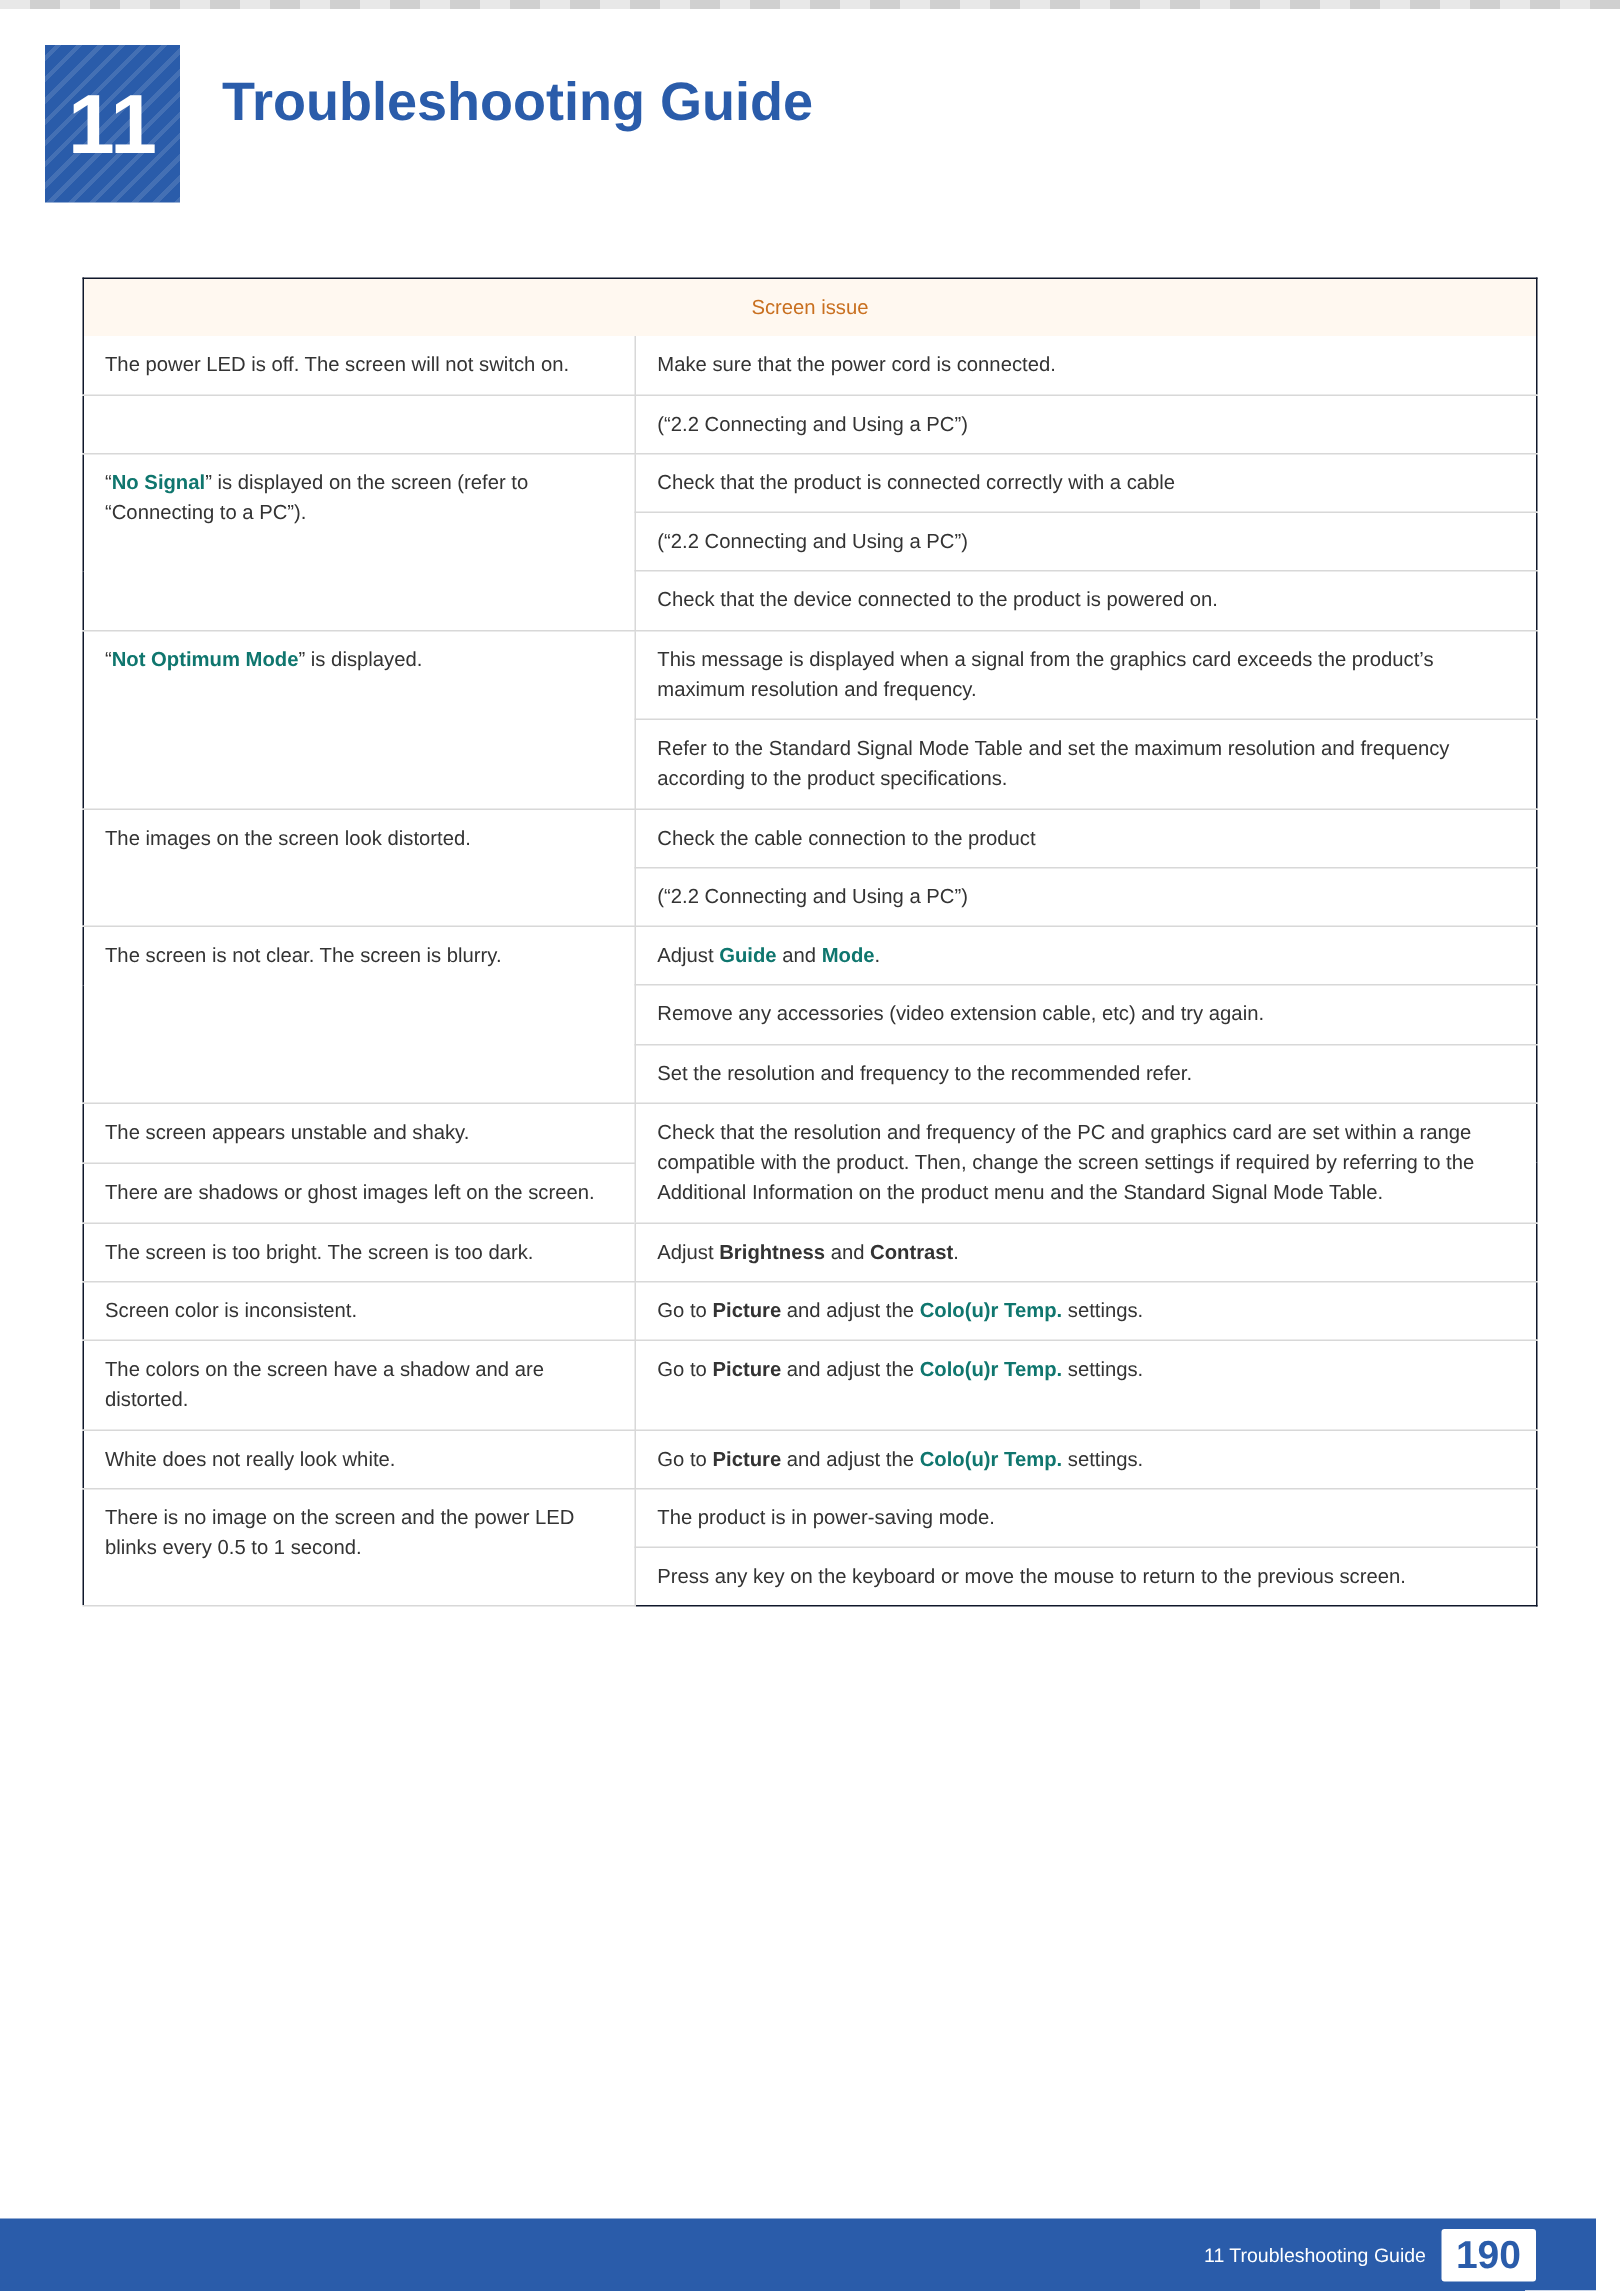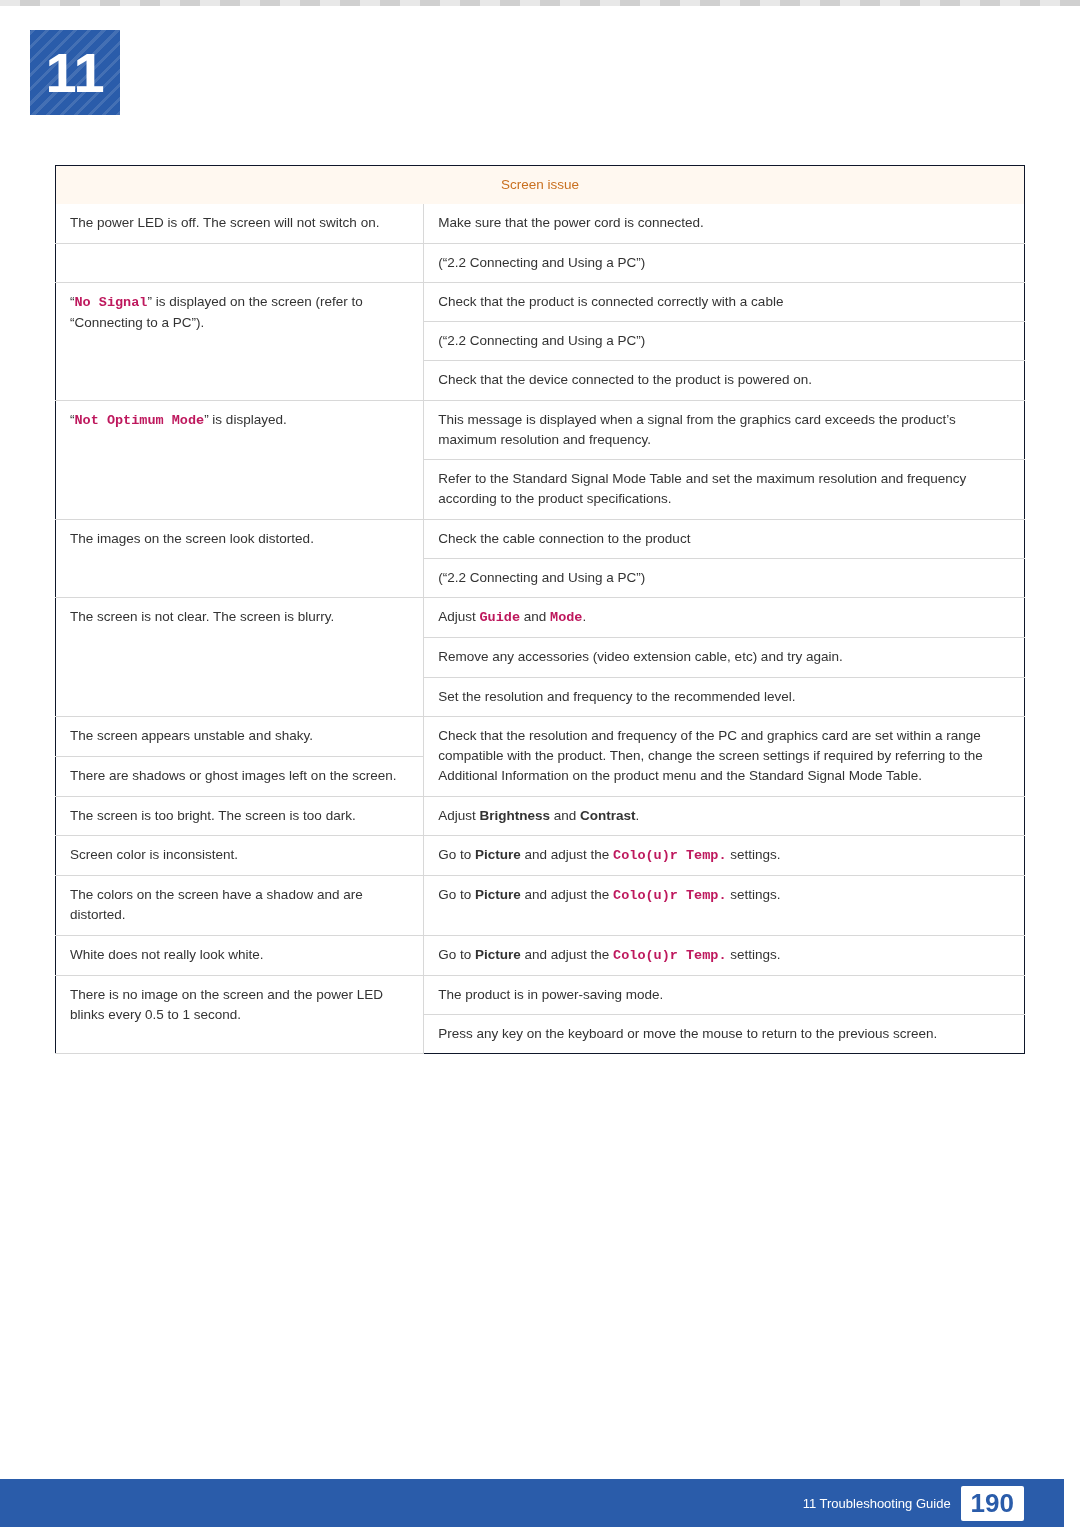--- a/index.html
+++ b/index.html
@@ -22,21 +22,21 @@
     .header {
       display: flex;
       align-items: flex-start;
       padding: 30px 40px 20px 30px;
       position: relative;
     }
 
     .chapter-block {
       background: #2a5caa;
       width: 90px;
-      height: 85px;
+      height: 105px;
       display: flex;
       align-items: center;
       justify-content: center;
       position: relative;
       flex-shrink: 0;
     }
 
     
     .chapter-block::before {
       content: '';
@@ -125,23 +125,22 @@
     .col-left {
       width: 38%;
       border-right: 1px solid #d8d8d8;
     }
 
     .col-right {
       width: 62%;
     }
 
     .highlight-blue {
-      color: #be185d;
-      font-weight: bold;
-      font-family: Liberation Mono, monospace;
+      color: #0f766e;
+      font-weight: bold;
     }
 
     .highlight-bold {
       font-weight: bold;
     }
 
     
     .footer {
       position: absolute;
       bottom: 0;
@@ -174,20 +173,21 @@
   </style>
 </head>
 <body>
 
 <div class="top-lines"></div>
 
 <div class="header">
   <div class="chapter-block">
     <span class="chapter-number">11</span>
   </div>
+  <div class="chapter-title">Troubleshooting Guide</div>
 </div>
 
 <div class="main-content">
   <table class="screen-table">
     <thead>
       <tr>
         <td colspan="2" class="table-header">Screen issue</td>
       </tr>
     </thead>
     <tbody>
@@ -262,21 +262,21 @@
           <span>Adjust <span class="highlight-blue highlight-bold">Guide</span> and <span class="highlight-blue highlight-bold">Mode</span>.</span>
         </td>
       </tr>
       <tr>
         <td class="col-right">
           <span>Remove any accessories (video extension cable, etc) and try again.</span>
         </td>
       </tr>
       <tr>
         <td class="col-right">
-          <span>Set the resolution and frequency to the recommended level.</span>
+          <span>Set the resolution and frequency to the recommended refer.</span>
         </td>
       </tr>
 
       <tr>
         <td class="col-left">
           <span>The screen appears unstable and shaky.</span>
         </td>
         <td class="col-right" rowspan="2">
           <span>Check that the resolution and frequency of the PC and graphics card are set within a range compatible with the product. Then, change the screen settings if required by referring to the Additional Information on the product menu and the Standard Signal Mode Table.</span>
         </td>

